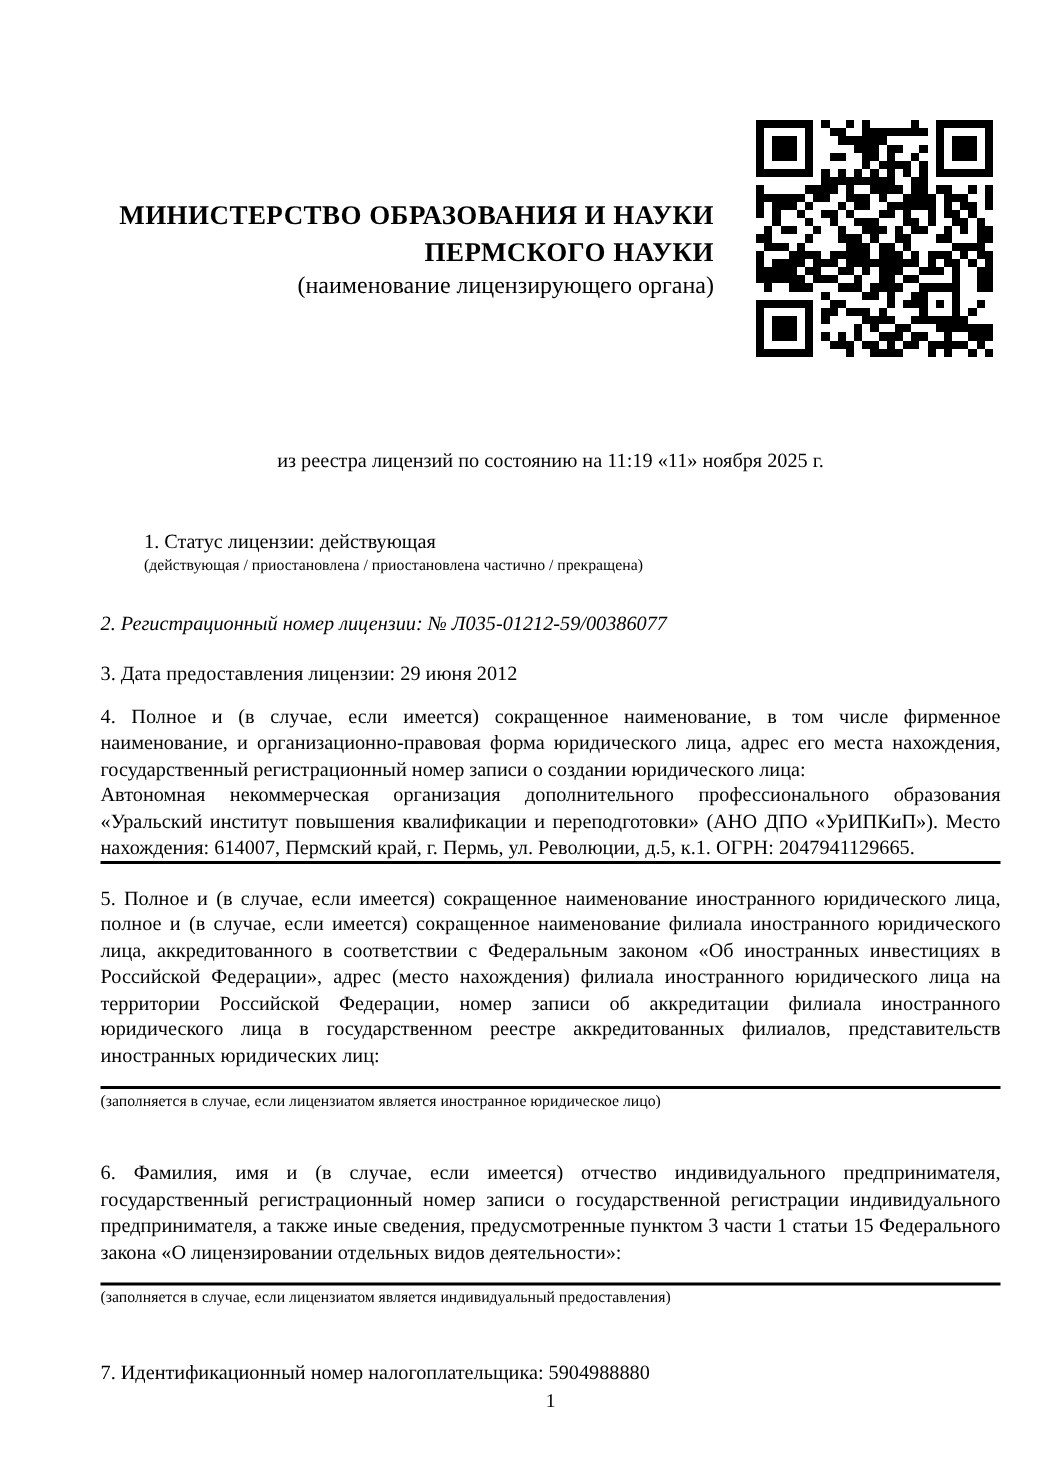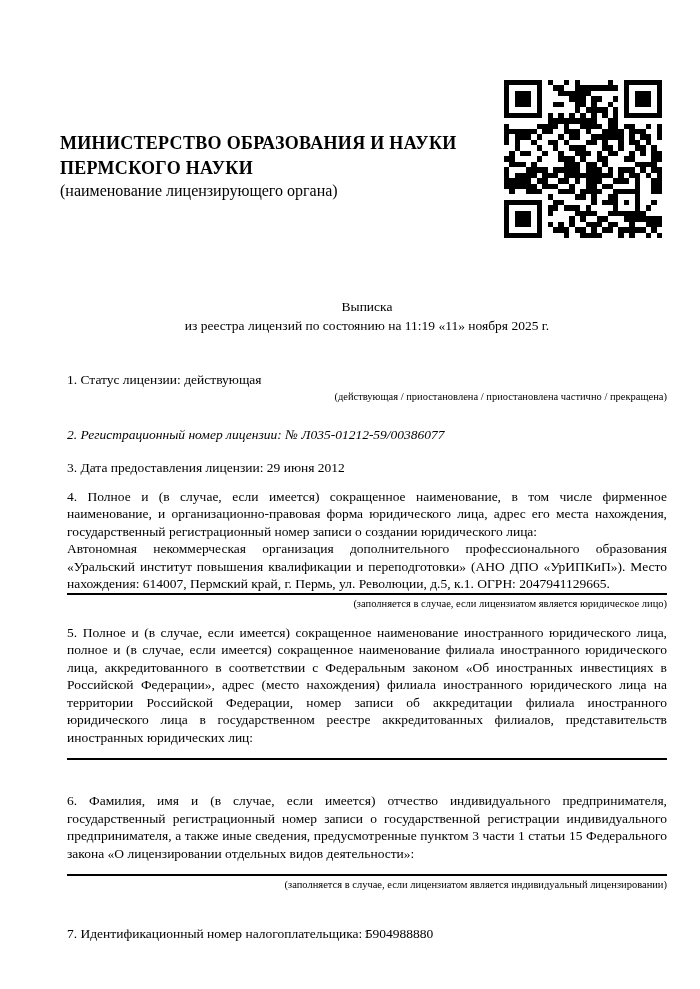--- a/index.html
+++ b/index.html
@@ -7,24 +7,24 @@
     position: relative;
     width: 700px;
     height: 989px;
     background: #ffffff;
     font-family: "Liberation Serif", serif;
     color: #000000;
     overflow: hidden;
   }
   .org-block {
     position: absolute;
-    left: 60px;
+    left: 44px;
     top: 131px;
     width: 432px;
-    text-align: left;
+    text-align: right;
   }
   .org-title {
     font-weight: bold;
     font-size: 18px;
     line-height: 25px;
     letter-spacing: 0.3px;
   }
   .org-caption {
     font-size: 16px;
     line-height: 13px;
@@ -42,28 +42,28 @@
     position: absolute;
     left: 67px;
     top: 297px;
     width: 600px;
     font-size: 13.5px;
     line-height: 17.5px;
   }
   .doc-title { text-align: center; line-height: 19px; }
   .para { text-align: justify; }
   .caption {
-    text-align: right;
+    text-align: left;
     font-size: 10.5px;
     line-height: 13px;
     margin-top: 2px;
   }
   .rule { border-top: 2px solid #000; height: 0; }
   .blank-line { height: 12px; }
-  .f1 { margin-top: 36px; }
+  .f1 { margin-top: 36px; margin-left: 29px; }
   .f1 .caption { margin-top: 1px; }
   .f2 { margin-top: 23px; font-style: italic; }
   .f3 { margin-top: 16px; font-family: Liberation Serif, serif; }
   .f4 { margin-top: 11px; }
   .f5 { margin-top: 14px; }
   .f6 { margin-top: 32px; }
   .f7 { margin-top: 34px; }
   .footer {
     position: absolute;
     left: 67px;
@@ -540,55 +540,54 @@
       <rect x="17" y="28" width="1" height="1" fill="#000"></rect>
       <rect x="21" y="28" width="1" height="1" fill="#000"></rect>
       <rect x="23" y="28" width="1" height="1" fill="#000"></rect>
       <rect x="26" y="28" width="1" height="1" fill="#000"></rect>
       <rect x="28" y="28" width="1" height="1" fill="#000"></rect>
     </svg>
 
   <div class="content">
 
     <div class="doc-title">
-      <div>Выписка</div>
       <div>из реестра лицензий по состоянию на 11:19 «11» ноября 2025 г.</div>
     </div>
 
     <div class="field f1">
       <div class="para">1. Статус лицензии: действующая</div>
       <div class="caption">(действующая / приостановлена / приостановлена частично / прекращена)</div>
     </div>
 
     <div class="field f2">
       <div class="para">2. Регистрационный номер лицензии: № Л035-01212-59/00386077</div>
     </div>
 
     <div class="field f3">
       <div class="para">3. Дата предоставления лицензии: 29 июня 2012</div>
     </div>
 
     <div class="field f4">
       <div class="para">4. Полное и (в случае, если имеется) сокращенное наименование, в том числе фирменное наименование, и организационно-правовая форма юридического лица, адрес его места нахождения, государственный регистрационный номер записи о создании юридического лица:</div>
       <div class="para">Автономная некоммерческая организация дополнительного профессионального образования «Уральский институт повышения квалификации и переподготовки» (АНО ДПО «УрИПКиП»). Место нахождения: 614007, Пермский край, г. Пермь, ул. Революции, д.5, к.1. ОГРН: 2047941129665.</div>
       <div class="rule"></div>
-      <div class="caption">(заполняется в случае, если лицензиатом является юридическое лицо)</div>
     </div>
 
     <div class="field f5">
       <div class="para">5. Полное и (в случае, если имеется) сокращенное наименование иностранного юридического лица, полное и (в случае, если имеется) сокращенное наименование филиала иностранного юридического лица, аккредитованного в соответствии с Федеральным законом «Об иностранных инвестициях в Российской Федерации», адрес (место нахождения) филиала иностранного юридического лица на территории Российской Федерации, номер записи об аккредитации филиала иностранного юридического лица в государственном реестре аккредитованных филиалов, представительств иностранных юридических лиц:</div>
       <div class="blank-line"></div>
       <div class="rule"></div>
+      <div class="caption">(заполняется в случае, если лицензиатом является иностранное юридическое лицо)</div>
     </div>
 
     <div class="field f6">
       <div class="para">6. Фамилия, имя и (в случае, если имеется) отчество индивидуального предпринимателя, государственный регистрационный номер записи о государственной регистрации индивидуального предпринимателя, а также иные сведения, предусмотренные пунктом 3 части 1 статьи 15 Федерального закона «О лицензировании отдельных видов деятельности»:</div>
       <div class="blank-line"></div>
       <div class="rule"></div>
-      <div class="caption">(заполняется в случае, если лицензиатом является индивидуальный лицензировании)</div>
+      <div class="caption">(заполняется в случае, если лицензиатом является индивидуальный предоставления)</div>
     </div>
 
     <div class="field f7">
       <div class="para">7. Идентификационный номер налогоплательщика: 5904988880</div>
     </div>
 
   </div>
 
   <div class="footer">
     <span>1</span>

